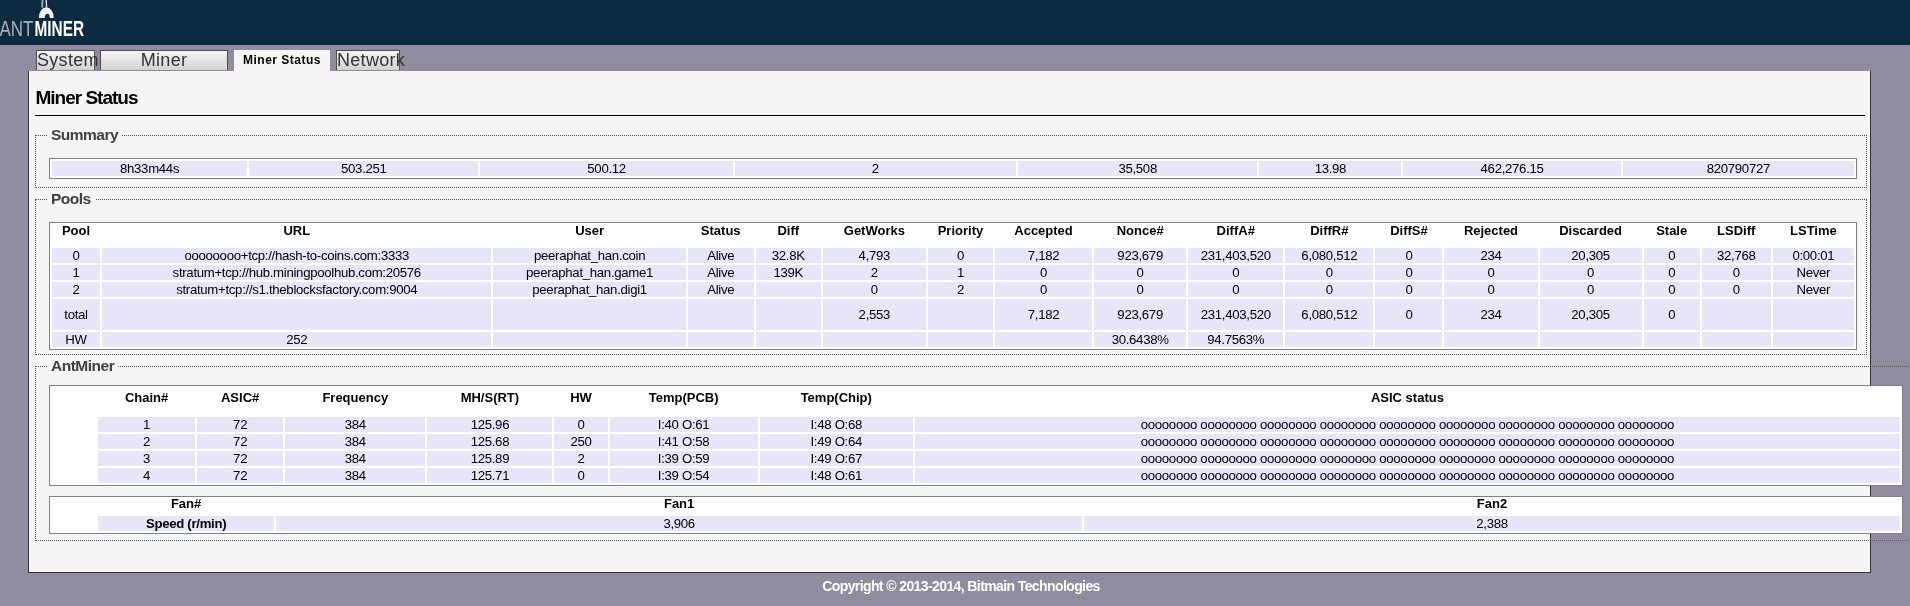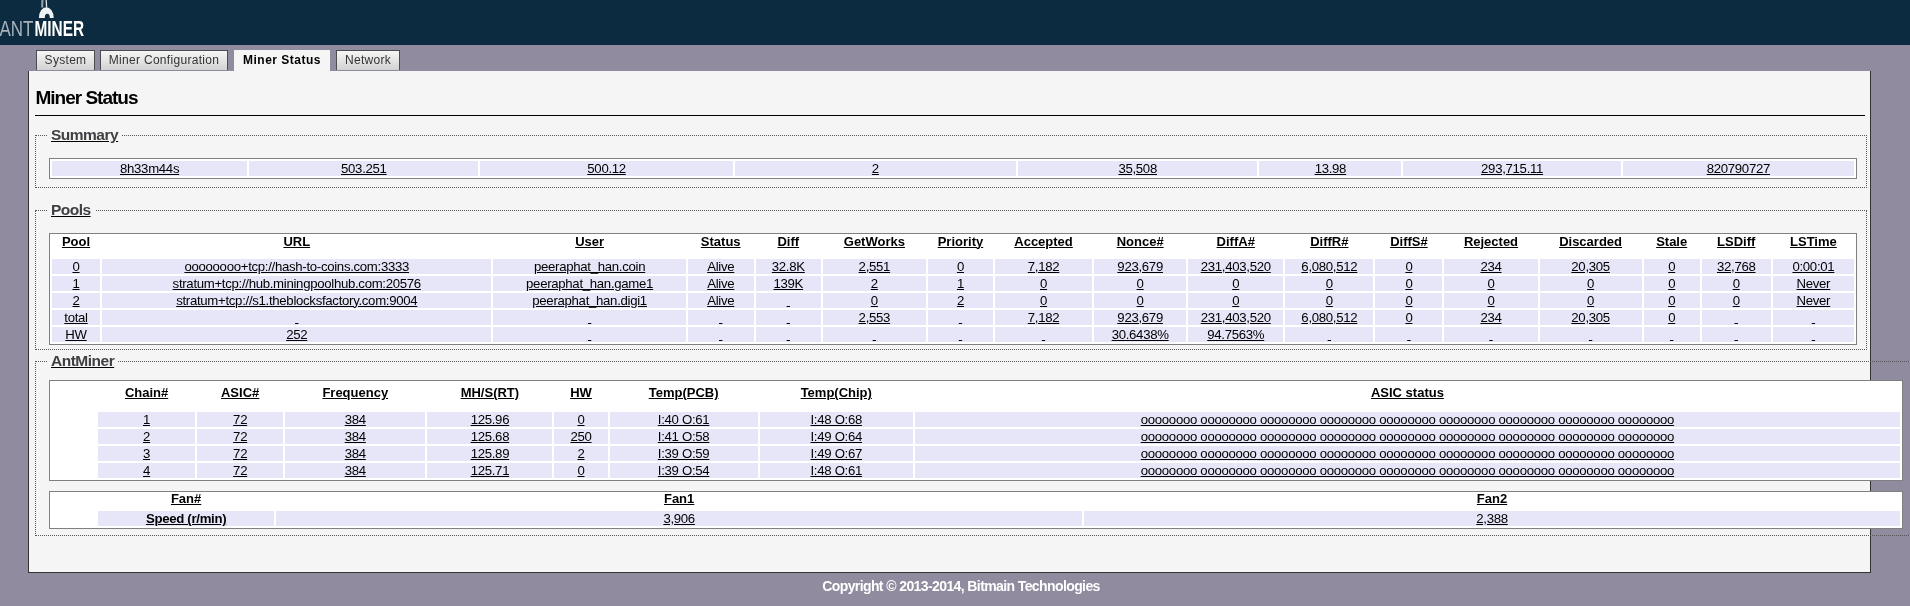--- a/index.html
+++ b/index.html
@@ -1,35 +1,35 @@
 <!DOCTYPE html>
 <html><head><meta charset="utf-8"><title>Miner Status</title>
 <style>
 * { box-sizing: content-box; }
 html,body { margin:0; padding:0; width:1910px; height:606px; overflow:hidden;
   background:#908b9e; font-family:"Liberation Sans",sans-serif; }
 #topbar { position:absolute; left:0; top:0; width:1910px; height:45px; background:#0d2b40; }
 #tabs { position:absolute; left:36px; top:50px; height:22px; }
 .tab { position:absolute; top:0; height:19px; border:1.5px solid #4d4d4d; border-bottom:none;
-  background:linear-gradient(#f6f6f6,#d2d2d2); text-align:center; font-size:12px; color:#333;
+  background:linear-gradient(#f6f6f6,#d2d2d2); text-align:center; font-size:18px; color:#333;
   letter-spacing:0.3px; line-height:19px; }
 #tab1 { left:0; width:57px; }
 #tab2 { left:64px; width:126px; }
 #tab4 { left:300px; width:62px;text-align:center; }
 #tabactive { position:absolute; top:0; left:198px; width:96px; height:22px; background:#f5f5f5;
   text-align:center; font-size:12px; font-weight:bold; color:#000; letter-spacing:0.5px; line-height:21px; }
 #panel { position:absolute; left:28px; top:71px; width:1841px; height:501px; background:#f5f5f5;
   border-left:1.5px solid #333333; border-right:1.5px solid #333333; border-bottom:1.5px solid #333333; }
 h2 { margin:17px 0 0 6.5px; font-size:19px; letter-spacing:-1px; color:#000; line-height:19px; }
 #hr { height:0; border-top:1.5px solid #000; margin:8px 5.5px 0 6px; }
-fieldset { margin:0 4.5px 0 6px; border:1px dotted #55555c; padding:0 9px 8px 13px;text-decoration:underline; }
+fieldset { margin:0 4.5px 0 6px; border:1px dotted #55555c; padding:0 9px 8px 13px; }
 #fs1 { padding-bottom:8px; } #fs2 { padding-bottom:4px; } #fs3 { padding-bottom:6px; }
 #fs1 .tbl { margin-top:14px; } #fs1 th, #fs2 th { padding-top:1px; } #fs2 .tbl { margin-top:13.5px; } #fs3 .tbl { margin-top:10px;padding-left:46px; } #fs3 .tbl:not(.fan) th { padding-top:5px; }
 #fs3 .tbl.fan { margin-top:10px; }
-fieldset.gap { margin-top:13px; }
+fieldset.gap { margin-top:2px; }
 #fs3.gap { margin-top:2.5px; }
 legend { font-size:15.5px; font-weight:bold; letter-spacing:-0.5px; color:#3f3f44;
   margin-left:-2px; padding:0 4px; line-height:18px; }
 .tbl { border-collapse:separate; border-spacing:2px; table-layout:fixed; background:#fff;
   border:1px solid #808080; }
 .tbl th { background:#fff; font-size:13px; font-weight:bold; color:#000; padding:0;
   text-align:center; white-space:nowrap; overflow:hidden; vertical-align:top; line-height:10px; }
 .tbl td { background:#e6e6f8; font-size:13.2px; line-height:15px; color:#000; padding:0; text-align:center;
   white-space:nowrap; overflow:hidden; letter-spacing:-0.3px; }
 .os { letter-spacing:-0.38px;margin-left:28px; }
@@ -70,21 +70,21 @@
           <col style="width:231px">
         </colgroup>
 <tbody>
 <tr style="height:15px" class="d">
             <td>8h33m44s</td>
             <td>503.251</td>
             <td>500.12</td>
             <td>2</td>
             <td>35,508</td>
             <td>13.98</td>
-            <td>293,715.11</td>
+            <td>462,276.15</td>
             <td>820790727</td>
           </tr>
 </tbody>
       </table>
   </fieldset>
   <fieldset class="gap" id="fs2">
     <legend>Pools</legend>
     <table class="tbl " style="width:1806px">
 <colgroup>
           <col style="width:48px">
@@ -124,21 +124,21 @@
             <th>Stale</th>
             <th>LSDiff</th>
             <th>LSTime</th>
           </tr>
 <tr style="height:15px" class="d">
             <td>0</td>
             <td>oooooooo+tcp://hash-to-coins.com:3333</td>
             <td>peeraphat_han.coin</td>
             <td>Alive</td>
             <td>32.8K</td>
-            <td>2,551</td>
+            <td>4,793</td>
             <td>0</td>
             <td>7,182</td>
             <td>923,679</td>
             <td>231,403,520</td>
             <td>6,080,512</td>
             <td>0</td>
             <td>234</td>
             <td>20,305</td>
             <td>0</td>
             <td>32,768</td>
@@ -175,21 +175,21 @@
             <td>0</td>
             <td>0</td>
             <td>0</td>
             <td>0</td>
             <td>0</td>
             <td>0</td>
             <td>0</td>
             <td>0</td>
             <td>Never</td>
           </tr>
-<tr style="height:15px" class="d">
+<tr style="height:31px" class="d">
             <td>total</td>
             <td>&nbsp;</td>
             <td>&nbsp;</td>
             <td>&nbsp;</td>
             <td>&nbsp;</td>
             <td>2,553</td>
             <td>&nbsp;</td>
             <td>7,182</td>
             <td>923,679</td>
             <td>231,403,520</td>

